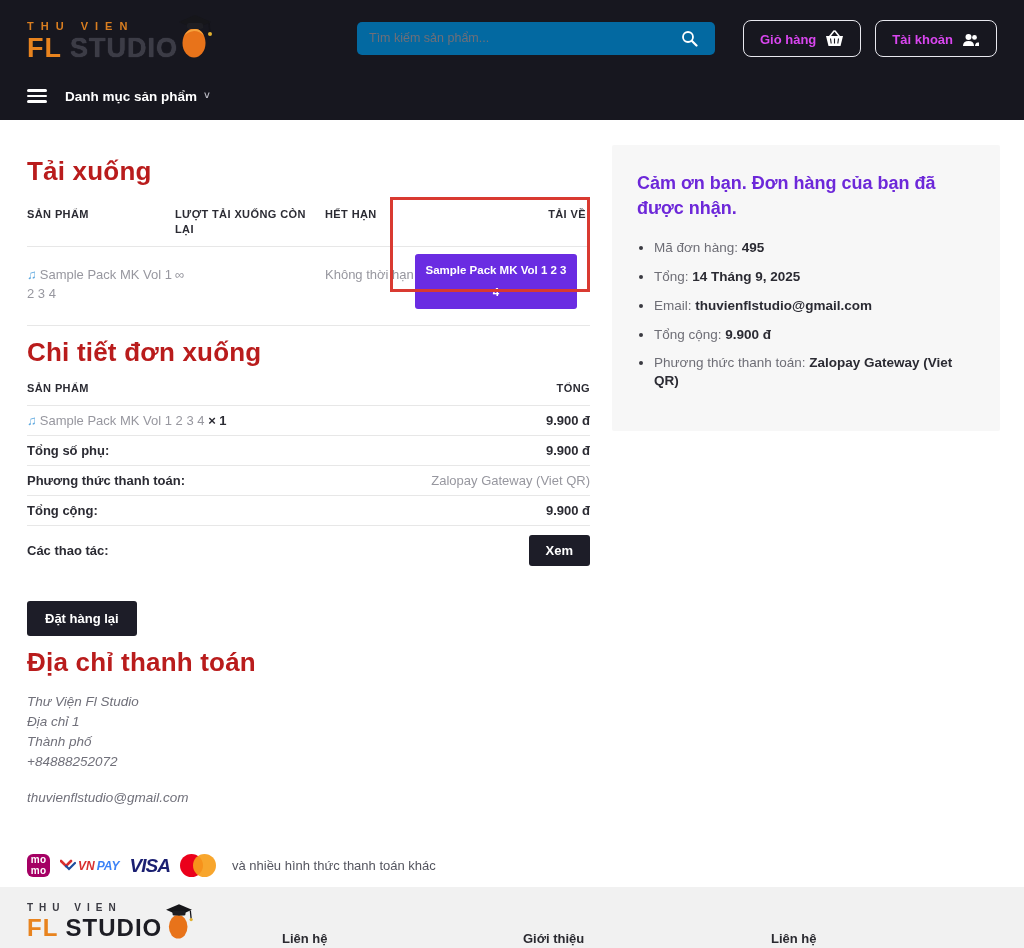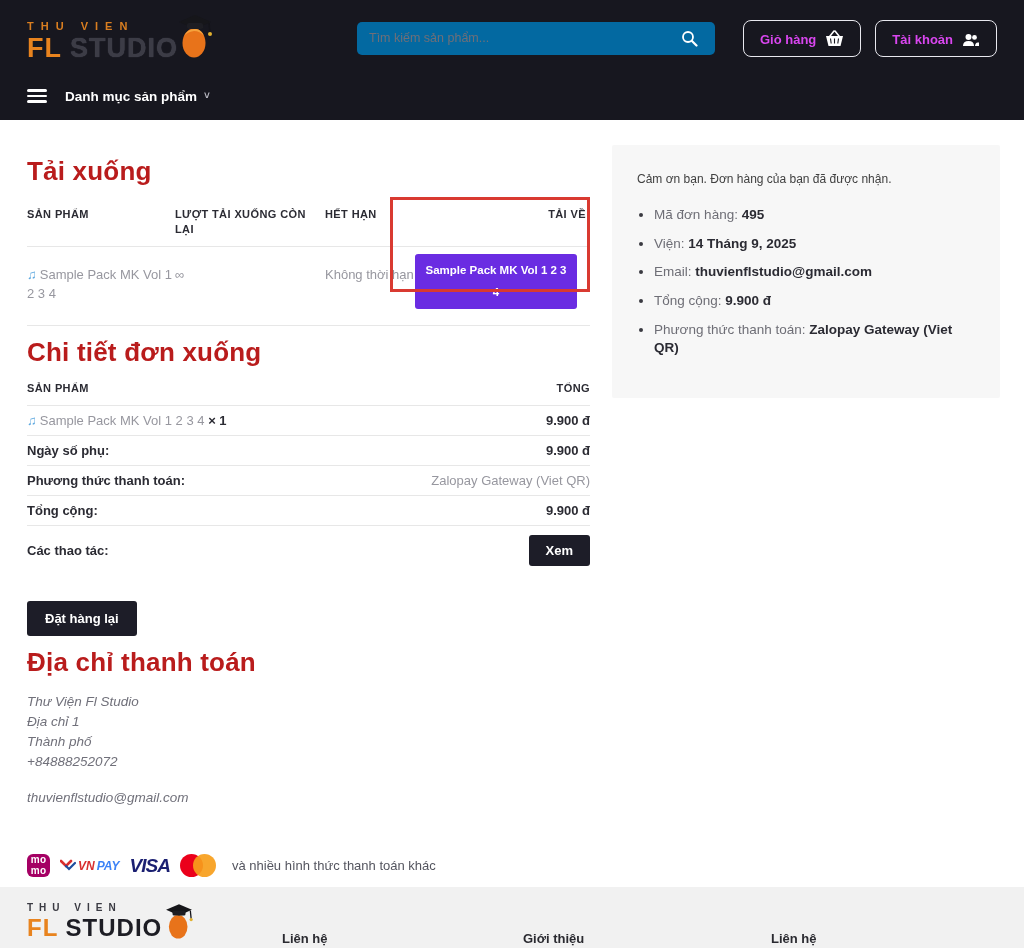--- a/index.html
+++ b/index.html
@@ -79,21 +79,21 @@
   .reorder { margin-top:25px; padding:10px 18px; }
   
   .billing-title { margin-top:42px; font-size:19px; }
   .address { margin-top:14px; font-style:italic; color:#70707a; font-size:13.5px; line-height:20px; }
   .address-email { margin-top:18px; font-style:italic; color:#70707a; font-size:13.5px; }
   
   .sidebar {
     width:388px; margin-left:22px; background:#f7f7f7; border-radius:2px;
     padding:26px 25px 30px; min-height:197px;
   }
-  .thanks { color:#404040; font-size:12px; font-weight:normal; line-height:1.4; }
+  .thanks { color:#6d28d9; font-size:18px; font-weight:bold; line-height:1.4; }
   .order-list { margin:18px 0 0 17px; }
   .order-list li { font-size:13.5px; color:#6e6e76; margin-bottom:10.5px; line-height:1.35; }
   .order-list li::marker { color:#3a3a42; }
   .order-list b { color:#2b2b33; }
   
   .pay-strip { position:absolute; left:27px; top:854px; display:flex; align-items:center; gap:10px; }
   .momo-badge {
     width:23px; height:23px; background:#a50064; border-radius:6px; color:#fff;
     font-size:10px; font-weight:bold; display:flex; flex-direction:column;
     align-items:center; justify-content:center; line-height:1.05; letter-spacing:0.3px;
@@ -209,21 +209,21 @@
     <div class="od-table">
       <div class="od-head">
         <div class="th">SẢN PHẨM</div>
         <div class="th">TỔNG</div>
       </div>
       <div class="od-row">
         <div class="od-product"><span class="music-icon">♫</span><span>Sample Pack MK Vol 1 2 3 4</span><b> × 1</b></div>
         <div class="od-money">9.900 đ</div>
       </div>
       <div class="od-row">
-        <div class="od-label">Ngày số phụ:</div>
+        <div class="od-label">Tổng số phụ:</div>
         <div class="od-money">9.900 đ</div>
       </div>
       <div class="od-row">
         <div class="od-label">Phương thức thanh toán:</div>
         <div class="od-gray">Zalopay Gateway (Viet QR)</div>
       </div>
       <div class="od-row">
         <div class="od-label">Tổng cộng:</div>
         <div class="od-money">9.900 đ</div>
       </div>
@@ -242,21 +242,21 @@
       <div>Thành phố</div>
       <div>+84888252072</div>
     </div>
     <div class="address-email">thuvienflstudio@gmail.com</div>
   </div>
 
   <aside class="sidebar">
     <div class="thanks">Cảm ơn bạn. Đơn hàng của bạn đã được nhận.</div>
     <ul class="order-list">
       <li><span>Mã đơn hàng: </span><b>495</b></li>
-      <li><span>Viện: </span><b>14 Tháng 9, 2025</b></li>
+      <li><span>Tổng: </span><b>14 Tháng 9, 2025</b></li>
       <li><span>Email: </span><b>thuvienflstudio@gmail.com</b></li>
       <li><span>Tổng cộng: </span><b>9.900 đ</b></li>
       <li><span>Phương thức thanh toán: </span><b>Zalopay Gateway (Viet QR)</b></li>
     </ul>
   </aside>
 </div>
 
 <div class="annotation-box"></div>
 
 <div class="pay-strip">

